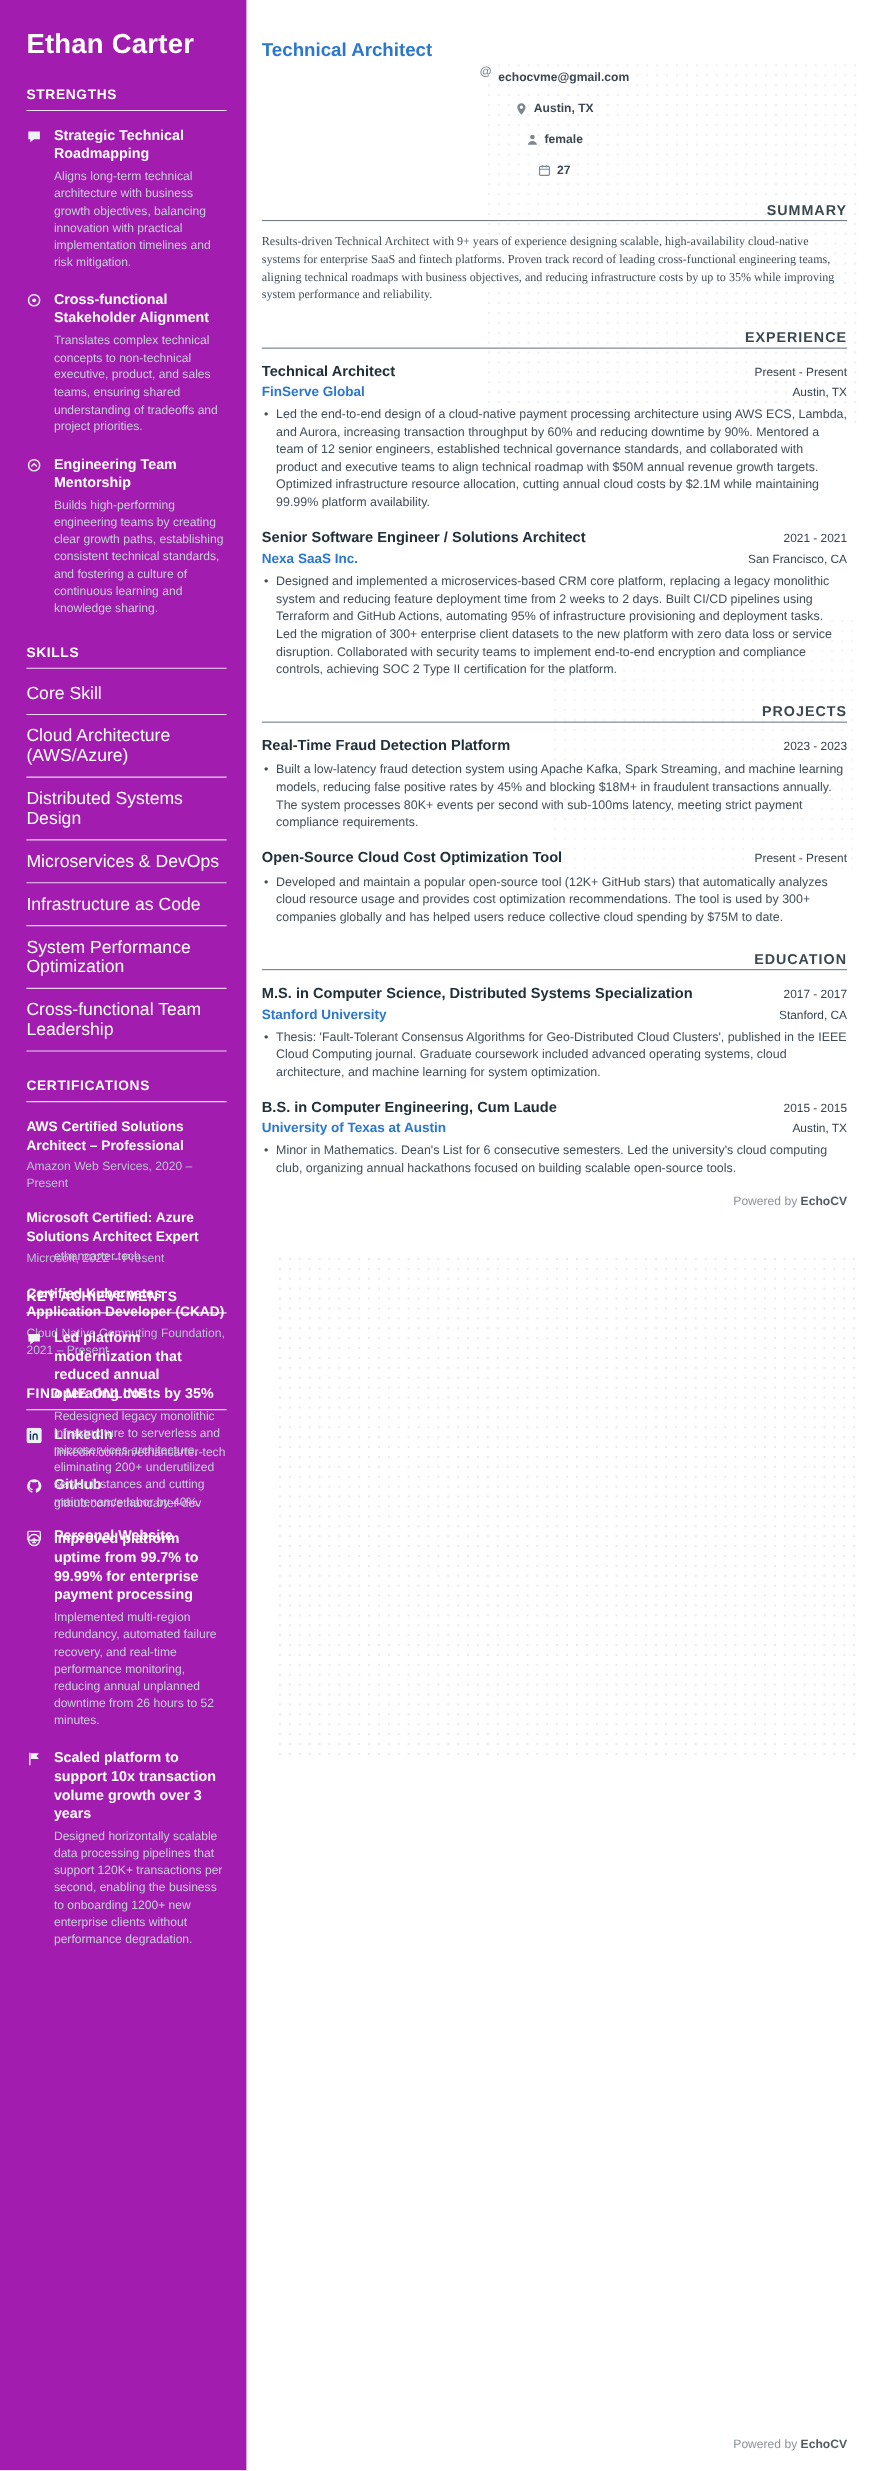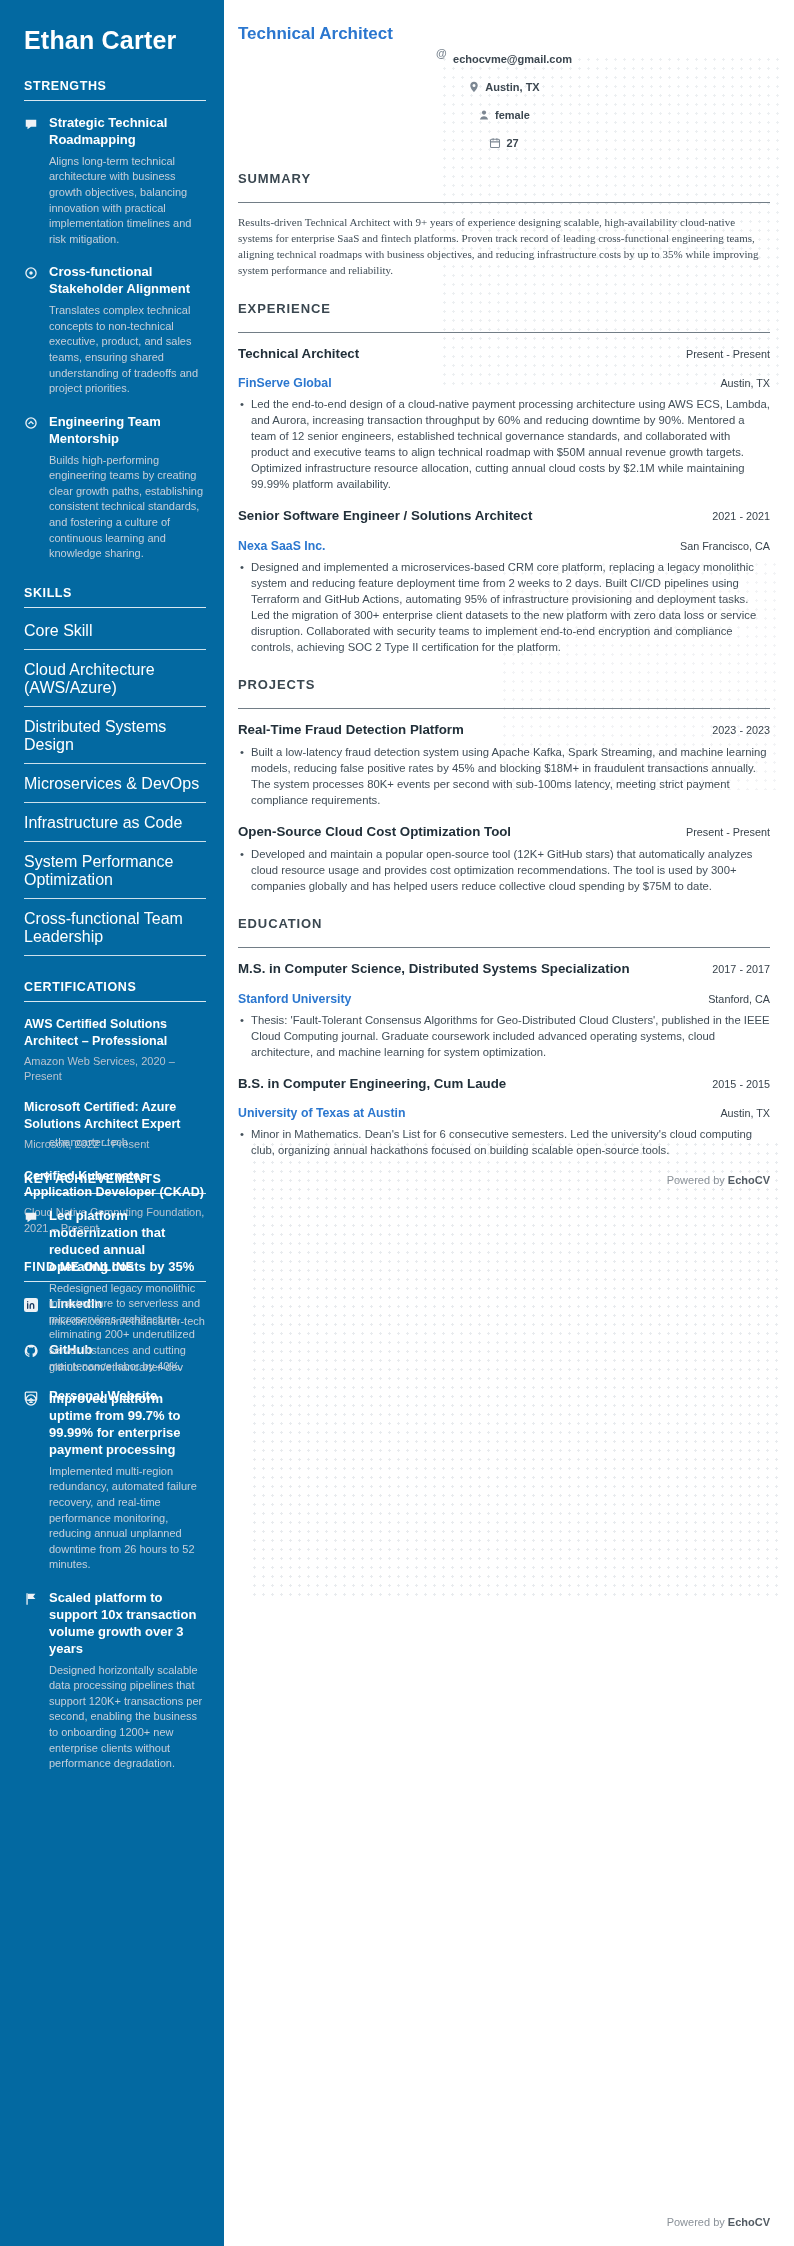--- a/index.html
+++ b/index.html
@@ -14,21 +14,21 @@
     background-image: radial-gradient(#d9dee3 1.1px, transparent 1.3px);
     background-size: 9px 9px; opacity:.5;
   }
   #dots-a { left:440px; top:55px;  width:340px; height:330px; }
   #dots-b { left:250px; top:1140px; width:530px; height:460px; opacity:.6; }
   #dots-c { left:500px; top:560px; width:280px; height:230px; opacity:.35; }
 
   
   .sidebar {
     position:absolute; left:0; top:0; width:224px; height:2246px;
-    background:#0369a1; color:#ffffff; z-index:1;
+    background:#a21caf; color:#ffffff; z-index:1;
   }
   .sb-p1 { padding:26px 18px 0 24px; }
   .sb-p2 { position:absolute; top:1136px; left:0; right:0; padding:0 18px 0 24px; }
   .name { font-size:25px; font-weight:700; letter-spacing:.2px; margin:0 0 14px; }
   .sb-h {
     font-size:12.5px; font-weight:700; letter-spacing:.6px;
     border-bottom:1px solid rgba(255,255,255,.85);
     padding-bottom:7px; margin:24px 0 14px;
   }
   .sb-item { display:flex; gap:10px; margin-bottom:17px;justify-content:center; }
@@ -43,38 +43,38 @@
   .cert { margin-bottom:15px; }
   .cert-title { font-size:12.5px; font-weight:700; line-height:1.35; margin-bottom:4px; }
   .cert-sub { font-size:11px; color:#b8c3d0; line-height:1.4; }
   .link-item { display:flex; gap:10px; margin-bottom:15px; cursor:pointer; }
   .link-label { font-size:13px; font-weight:700; margin-bottom:4px; }
   .link-url { font-size:11px; color:#c6cfda; }
   .solo-url { font-size:11px; color:#c6cfda; padding-left:25px; }
 
   
   .main {
-    position:absolute; left:224px; top:0; width:570px;
+    position:absolute; left:224px; top:12px; width:570px;
     padding:24px 24px 0 14px; z-index:2;
   }
   .m-title { color:#2b77cf; font-size:17px; font-weight:700; margin:0 0 9px; }
   .contact { display:flex; gap:16px; align-items:center; font-size:11px; font-weight:600; color:#3c4750;flex-direction:column; }
   .c-item { display:flex; align-items:center; gap:5px; }
   .c-ico { color:#7c8792; width:12px; height:12px; line-height:0; }
   .c-ico svg { display:block; width:12px; height:12px; }
   .at-icon::before { content:"@"; font-size:11px; font-weight:700; color:#7c8792; }
   .m-h {
     font-size:13px; font-weight:700; letter-spacing:.9px; color:#3a4750;
-    border-bottom:1px solid #727d86; padding-bottom:16px; margin:22px 0 12px;
+    border-bottom:1px solid #727d86; padding-bottom:2px; margin:22px 0 12px;text-align:right;
   }
   .body { font-size:11px; line-height:1.45; color:#414e58; margin:0;font-family:Liberation Serif, serif; }
   .entry { margin-bottom:15px; }
   .erow { display:flex; justify-content:space-between; align-items:baseline; }
   .etitle { font-size:13.3px; font-weight:700; color:#22303a; line-height:1.3; }
-  .ecomp { font-size:12.3px; font-weight:700; color:#2b77cf; margin-top:14px; }
+  .ecomp { font-size:12.3px; font-weight:700; color:#2b77cf; margin-top:3px; }
   .emeta { font-size:10.8px; color:#38434c; white-space:nowrap; margin-left:20px; }
   .ebullets { margin-top:6px; }
   .bullet {
     position:relative; padding-left:13px;
     font-size:11.3px; line-height:1.42; color:#414e58;
   }
   .bullet::before { content:"•"; position:absolute; left:2px; color:#414e58; }
   .powered { text-align:right; font-size:11px; color:#8b9299; margin-top:16px; }
   .powered .brand { color:#525b63; font-weight:700; }
   .powered-bottom { position:absolute; right:24px; top:2216px; z-index:2; font-size:11px; color:#8b9299; }

